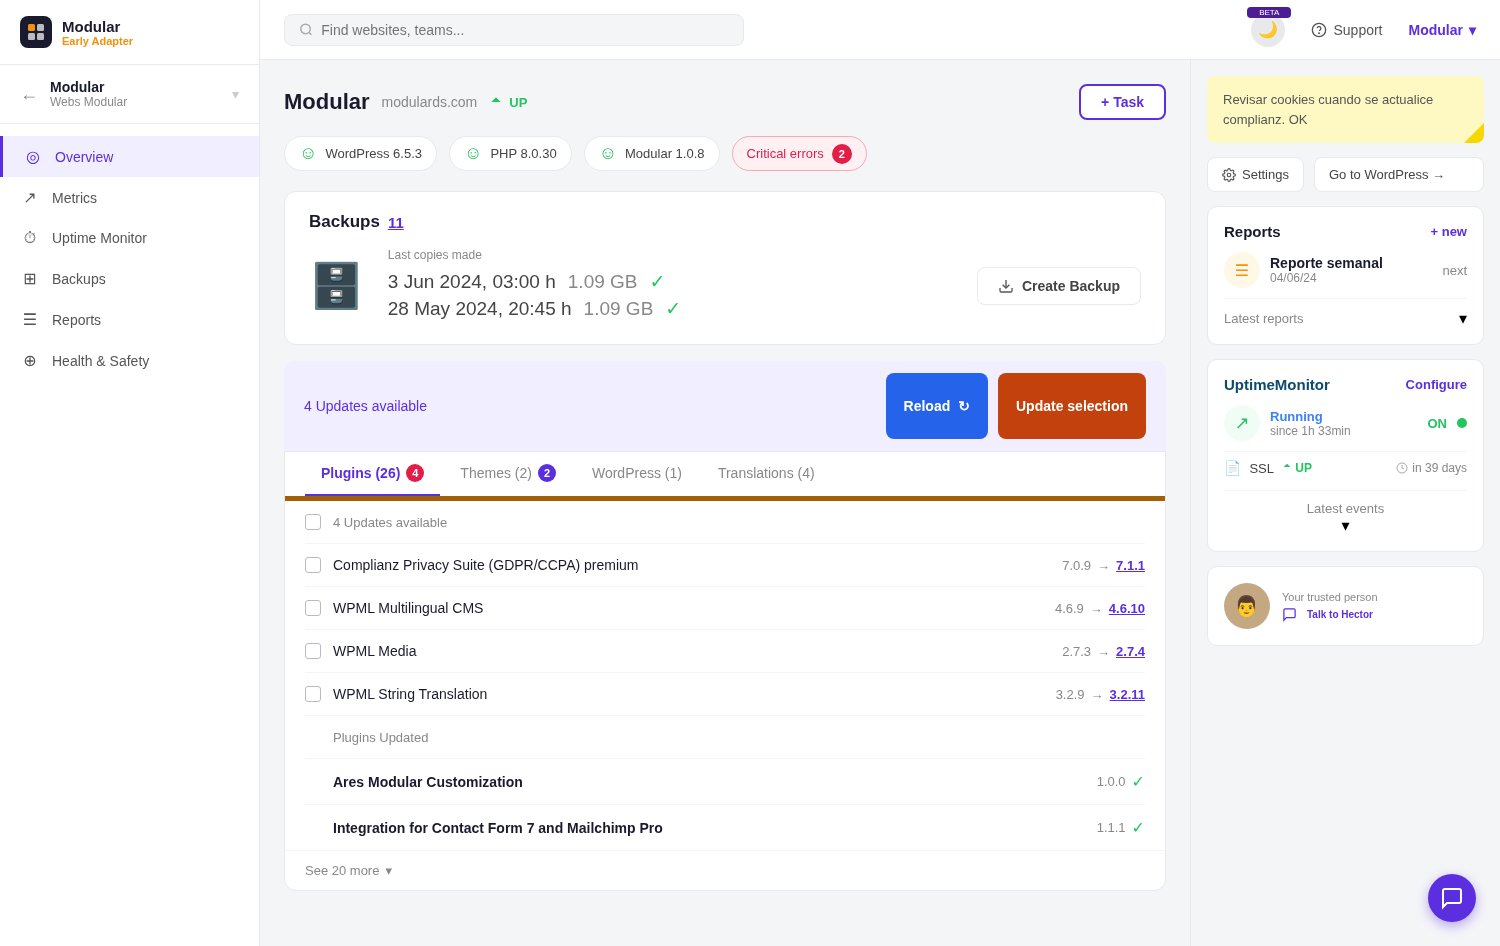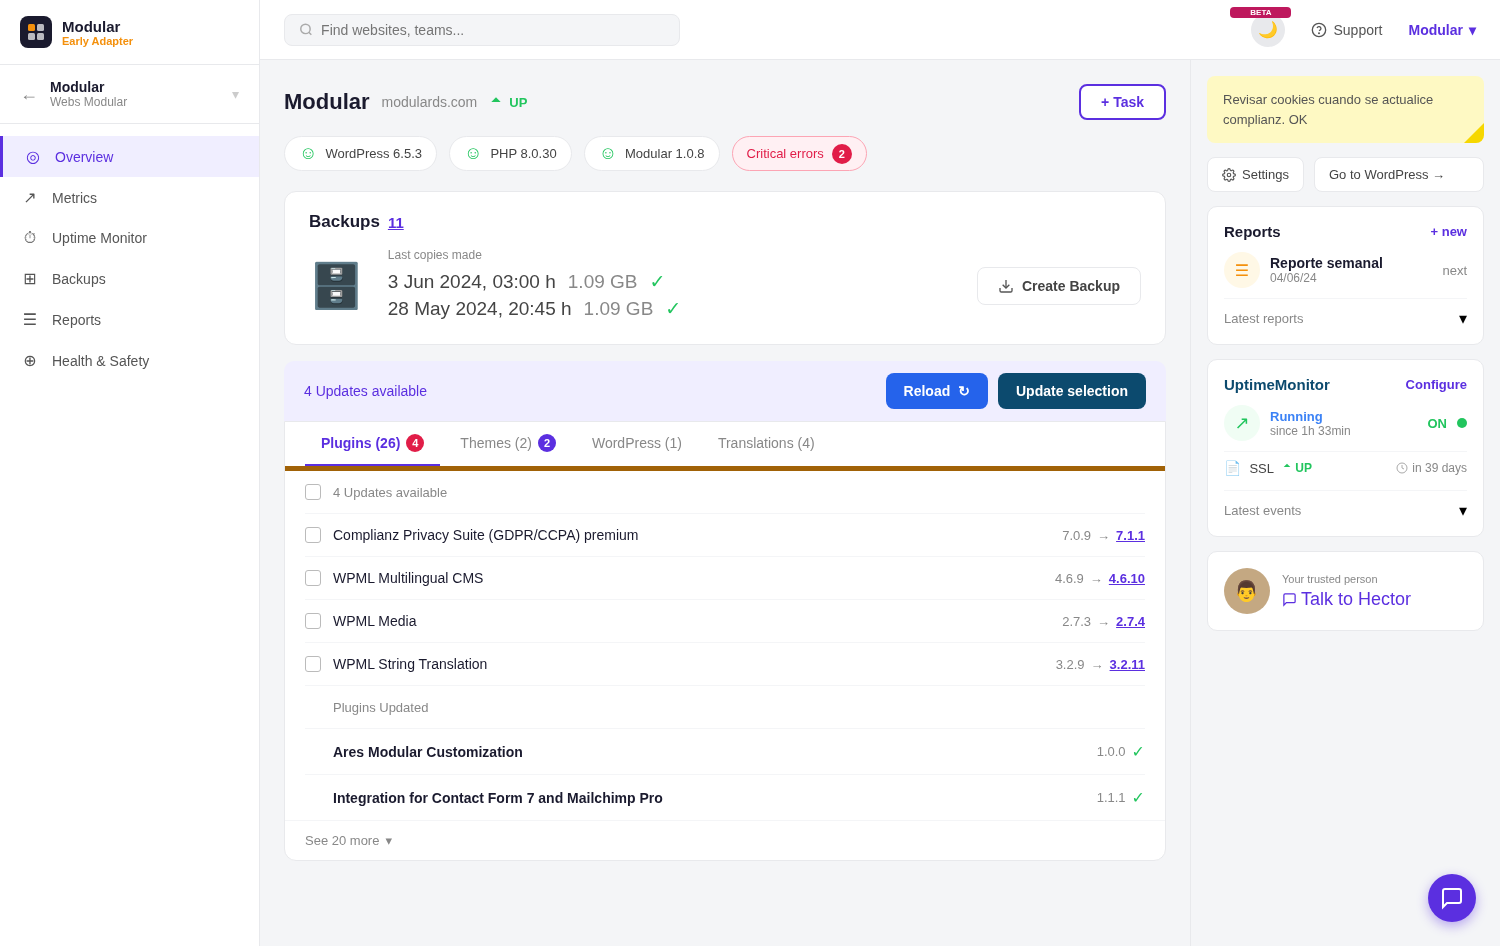--- a/index.html
+++ b/index.html
@@ -77,21 +77,21 @@
       height: 60px;
     }
     .search-box {
       display: flex;
       align-items: center;
       background: #f4f5f7;
       border: 1px solid #e8e9ec;
       border-radius: 8px;
       padding: 7px 14px;
       gap: 8px;
-      width: 396px;
+      width: 460px;
     }
     .search-box input {
       border: none;
       background: transparent;
       outline: none;
       font-size: 14px;
       color: #888;
       width: 100%;
     }
     .topbar-right { display: flex; align-items: center; gap: 16px; }
@@ -99,25 +99,25 @@
       background: #e8e9ec;
       border-radius: 50%;
       width: 34px; height: 34px;
       display: flex; align-items: center; justify-content: center;
       cursor: pointer;
       position: relative;
     }
     .beta-badge {
       position: absolute;
       top: -6px; right: -6px;
-      background: #be185d;
+      background: #4c1d95;
       color: #fff;
       font-size: 8px;
-      font-weight: 700;
-      padding: 1px 20px;
+      font-weight: 400;
+      padding: 1px 12px;
       border-radius: 4px;
     }
     .support-btn {
       display: flex; align-items: center; gap: 6px;
       color: #555; font-size: 14px; cursor: pointer;
       padding: 6px 10px;
     }
     .user-btn {
       display: flex; align-items: center; gap: 6px;
       color: #5b2fe0; font-size: 14px; font-weight: 600; cursor: pointer;
@@ -219,25 +219,25 @@
       background: #2563eb;
       color: #fff;
       border: none;
       border-radius: 8px;
       padding: 9px 18px;
       font-size: 14px;
       font-weight: 600;
       cursor: pointer;
     }
     .update-sel-btn {
-      background: #0c4a6e;
+      background: #c2410c;
       color: #fff;
       border: none;
       border-radius: 8px;
-      padding: 10px 18px;
+      padding: 25px 18px;
       font-size: 14px;
       font-weight: 600;
       cursor: pointer;
     }
 
     .updates-card {
       background: #fff;
       border: 1px solid #e8e9ec;
       border-radius: 0 0 12px 12px;
       overflow: hidden;
@@ -379,21 +379,21 @@
     .uptime-info { flex: 1; }
     .uptime-status { font-size: 13px; font-weight: 600; color: #3b82f6; }
     .uptime-since { font-size: 12px; color: #888; }
     .on-label { color: #22c55e; font-weight: 700; font-size: 13px; }
     .green-dot { width: 10px; height: 10px; background: #22c55e; border-radius: 50%; display: inline-block; }
     .ssl-row { display: flex; align-items: center; gap: 8px; padding: 8px 0; border-top: 1px solid #f4f5f7; }
     .ssl-icon { font-size: 14px; color: #888; }
     .ssl-label { font-size: 13px; color: #444; font-weight: 500; }
     .ssl-up { color: #22c55e; font-weight: 700; font-size: 12px; }
     .ssl-days { color: #888; font-size: 12px; margin-left: auto; display: flex; align-items: center; gap: 4px; }
-    .latest-events { display: flex; align-items: center; justify-content: space-between; padding-top: 10px; border-top: 1px solid #f4f5f7; margin-top: 6px; }
+    .latest-events { display: flex; align-items: center; justify-content: space-between; padding-top: 10px; border-top: 1px solid #f4f5f7; margin-top: 6px; flex-direction: column; }
     .events-label { font-size: 13px; color: #888; }
 
     
     .trusted-card {
       background: #fff;
       border-radius: 10px;
       border: 1px solid #e8e9ec;
       padding: 16px;
       display: flex;
       align-items: center;
@@ -402,22 +402,22 @@
     .trusted-avatar-img {
       width: 46px; height: 46px;
       border-radius: 50%;
       background: #c4a882;
       display: flex; align-items: center; justify-content: center;
       font-size: 20px;
     }
     .trusted-info { flex: 1; }
     .trusted-label { font-size: 11px; color: #888; margin-bottom: 4px; }
     .trusted-action {
-      display: flex; align-items: center; gap: 4px;
-      color: #5b2fe0; font-size: 18px; font-weight: 400;
+      display: flex; align-items: center; gap: 10px;
+      color: #5b2fe0; font-size: 10px; font-weight: 700;
       cursor: pointer;
     }
 
     
     .chat-bubble {
       position: fixed;
       bottom: 24px; right: 24px;
       width: 48px; height: 48px;
       background: #5b2fe0;
       border-radius: 50%;

